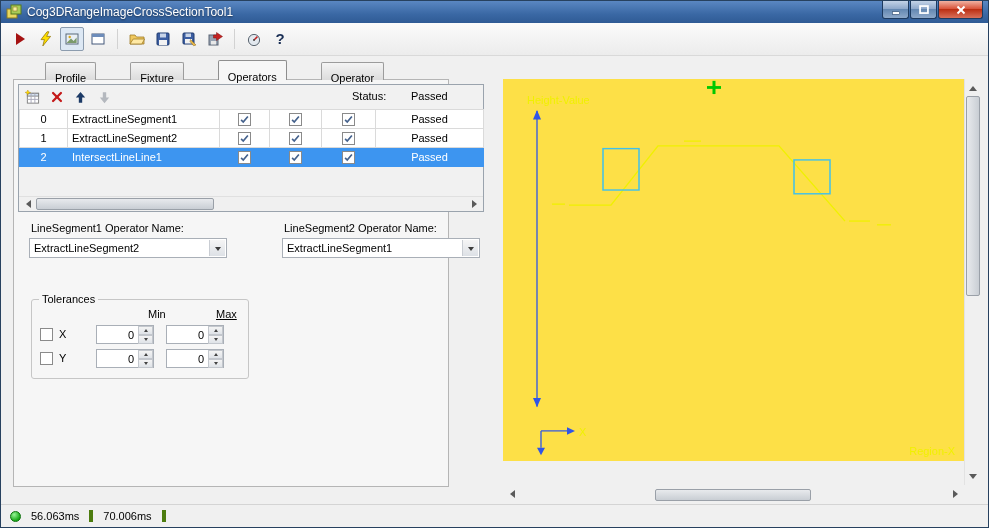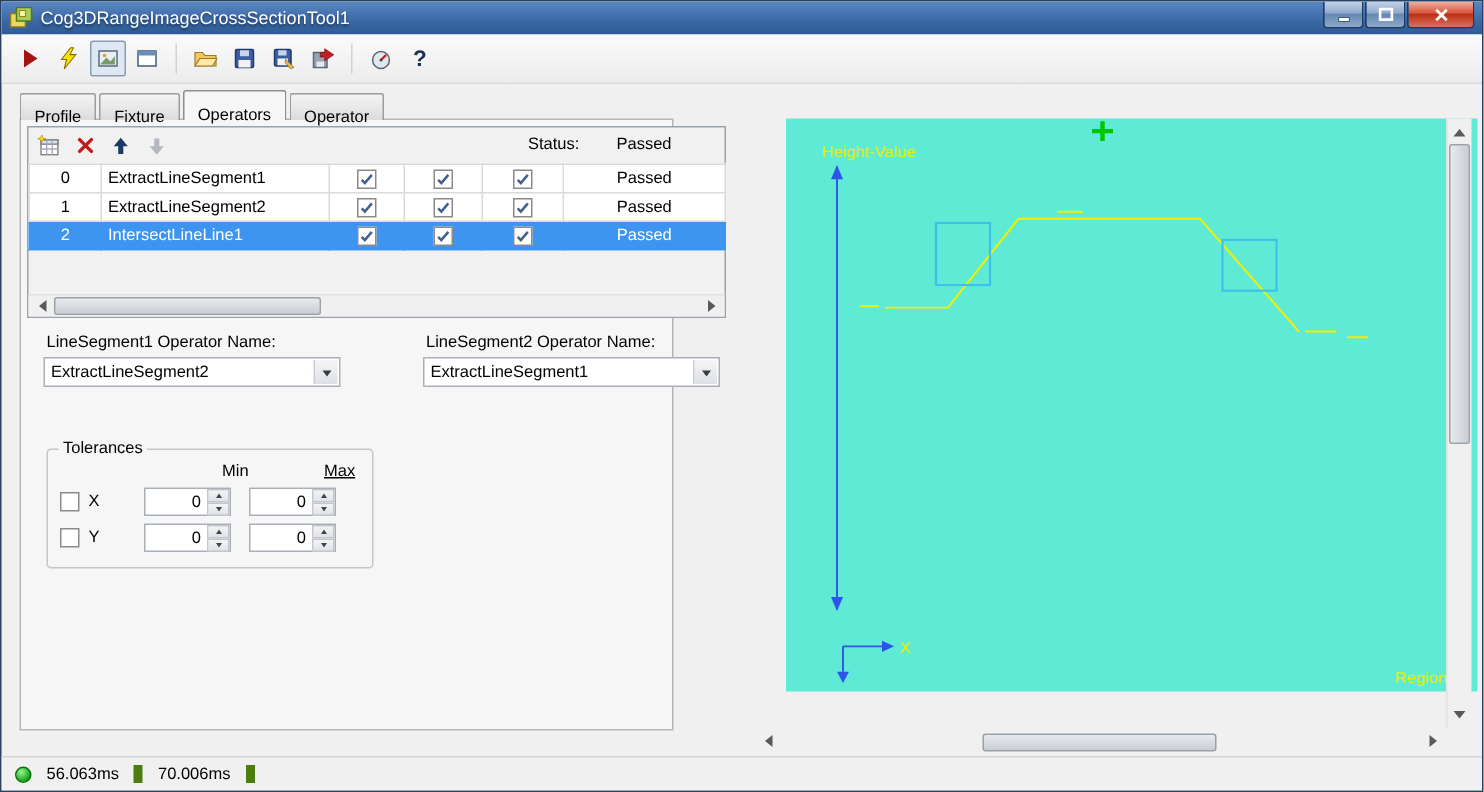--- a/index.html
+++ b/index.html
@@ -25,21 +25,21 @@
   .toolbar { position:absolute; left:0; top:22px; right:0; height:33px;
              background:linear-gradient(#fbfbfb,#ececec); border-bottom:1px solid #d9d9d9;
              display:flex; align-items:center; padding:0 7px; gap:2px; }
   .tbtn { width:24px; height:24px; display:flex; align-items:center; justify-content:center; border:1px solid transparent; }
   .tbtn.pressed { border:1px solid #8c9cae; background:#dde8f4; border-radius:2px; }
   .tsep { width:1px; height:20px; background:#d2d2d2; margin:0 5px; }
 
   
   .tabstrip { position:absolute; left:12px; top:59px; height:20px; display:flex; align-items:flex-end; z-index:2; }
   .tab { height:18px; padding:8px 9px 0; margin-right:2px; background:linear-gradient(#f4f4f4,#dcdcdc);
-         border:1px solid #9c9c9c; border-bottom:none; border-radius:2px 2px 0 0; line-height:15px; }
+         border:1px solid #9c9c9c; border-bottom:none; border-radius:2px 2px 0 0; line-height:15px;margin-left:32px; }
   .tab.active { height:20px; background:#f6f6f6; border-color:#8e8e8e; line-height:17px; }
   .tab-page { position:absolute; left:12px; top:78px; width:436px; height:408px;
               background:#f6f6f6; border:1px solid #b5b5b5; }
 
   
   .grid-panel { position:absolute; left:4px; top:4px; width:466px; height:128px;
                 border:1px solid #9aa3ad; background:#f1f1f1; }
   .mini-toolbar { position:relative; height:24px; display:flex; align-items:center; padding:0 4px; gap:5px; }
   .mbtn { width:19px; height:19px; display:flex; align-items:center; justify-content:center; }
   .status-label { position:absolute; left:333px; top:5px; }
@@ -90,35 +90,35 @@
   .spin input { position:absolute; left:1px; top:1px; width:38px; height:15px; border:none; outline:none;
                 text-align:right; font:inherit; padding-right:2px; background:#fff; }
   .spin .btns { position:absolute; right:0; top:0; bottom:0; width:15px; display:flex; flex-direction:column; }
   .spin .sb { flex:1; background:linear-gradient(#f4f4f4,#dfe3e8); border:1px solid #c3c7cd;
               display:flex; align-items:center; justify-content:center; }
   .tri-up-s   { width:0;height:0;border:2.5px solid transparent;border-bottom:3.5px solid #444;margin-bottom:2px; }
   .tri-down-s { width:0;height:0;border:2.5px solid transparent;border-top:3.5px solid #444;margin-top:2px; }
 
   
   .display-combo { left:502px; top:59px; width:482px; }
-  .display-area { position:absolute; left:523px; top:78px; width:461px; height:382px; background:#5eead4; }
+  .display-area { position:absolute; left:502px; top:78px; width:461px; height:382px; background:#fde047; }
   .display-area svg { position:absolute; inset:0; width:100%; height:100%; }
   .vscroll { position:absolute; left:963px; top:78px; width:17px; height:406px; background:#f0f0f0; border-left:1px solid #e2e2e2; }
   .vs-arrow { position:absolute; left:0; width:16px; height:16px; display:flex; align-items:center; justify-content:center; }
   .vs-arrow.up { top:0; } .vs-arrow.down { bottom:0; }
   .vs-thumb { position:absolute; left:1px; width:14px; top:17px; height:200px;
               background:linear-gradient(90deg,#e8eaed,#c9ced4); border:1px solid #9aa0a8; border-radius:2px; }
   .hscroll2 { position:absolute; left:502px; top:486px; width:461px; height:16px; background:#f0f0f0; }
 
   
   .statusbar { position:absolute; left:0; right:0; bottom:0; height:23px; background:#f0f0f0;
                border-top:1px solid #d4d4d4; display:flex; align-items:center; padding:0 9px; }
   .led { width:11px; height:11px; border-radius:50%; border:1px solid #0c700c;
          background:radial-gradient(circle at 35% 30%, #96f596, #18a818 70%); margin-right:8px; }
-  .stat { padding:0 10px 0 2px; border-right:6px solid #4d7c0f; margin-right:8px; }
+  .stat { padding:0 10px 0 2px; border-right:4px solid #4d7c0f; margin-right:8px; }
 </style>
 </head>
 <body>
 
 <div class="window">
 
   <div class="titlebar">
     <span class="app-icon">
       <svg viewBox="0 0 16 16">
           <rect x="1" y="5" width="10" height="9" fill="#e8d860" stroke="#8a7a20"></rect>

